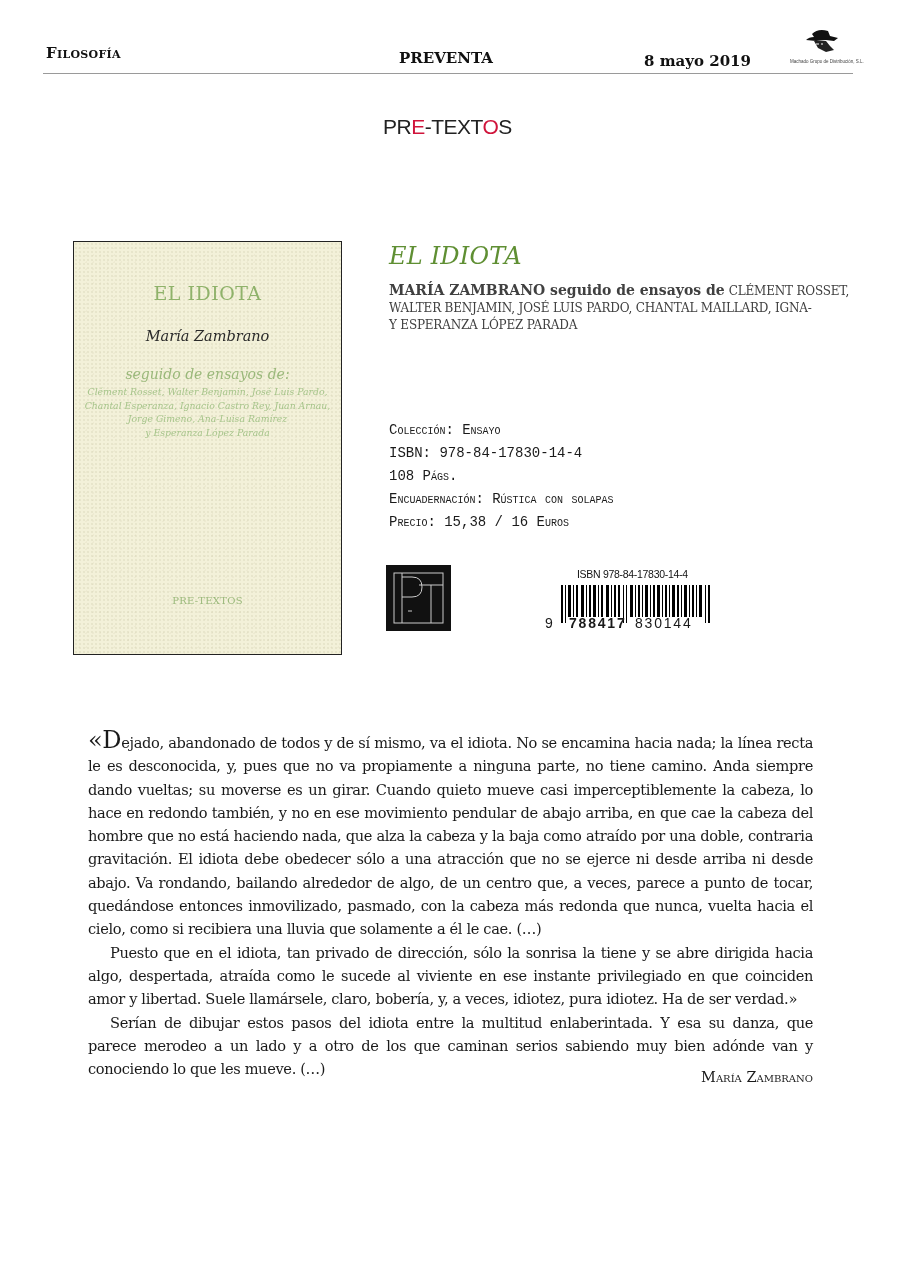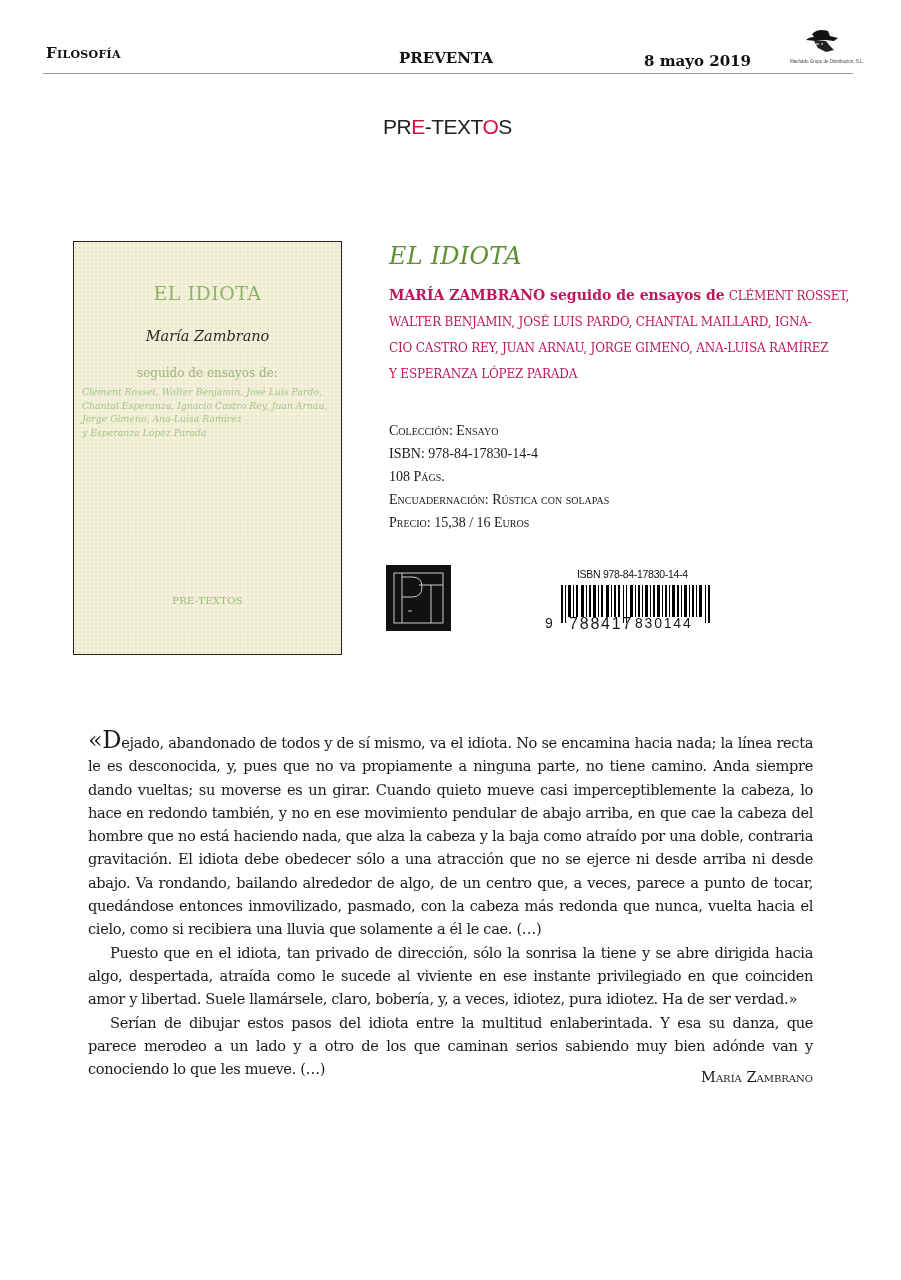--- a/index.html
+++ b/index.html
@@ -16,30 +16,30 @@
   .dist-caption { position: absolute; left: 0; top: 31px; width: 62px; text-align: center; font-family: "Liberation Sans", sans-serif; font-size: 4.5px; color: #444; white-space: nowrap; }
 
   .pub-logo { position: absolute; left: 383px; top: 116px; font-family: "Liberation Sans", sans-serif; font-size: 21px; letter-spacing: -0.5px; color: #222; line-height: 1; }
   .pub-logo .red { color: #d0143b; }
 
   .cover { position: absolute; left: 73px; top: 241px; width: 267px; height: 412px; border: 1px solid #222; background: #f3f1d9;
     background-image: radial-gradient(rgba(180,175,140,0.18) 1px, transparent 1px), radial-gradient(rgba(200,195,160,0.15) 1px, transparent 1px);
     background-size: 4px 4px, 7px 7px; background-position: 0 0, 2px 3px; }
   .cover-title { position: absolute; top: 40px; width: 100%; text-align: center; font-family: "DejaVu Serif", serif; font-size: 19px; color: #8fb26a; letter-spacing: 0.5px; }
   .cover-author { position: absolute; top: 86px; width: 100%; text-align: center; font-family: "DejaVu Serif", serif; font-style: italic; font-size: 14.5px; color: #2a2a2a; }
-  .cover-seg { position: absolute; top: 124px; width: 100%; text-align: center; font-size: 12px; color: #9ab87a; }
-  .cover-names { position: absolute; top: 143px; left: 8px; right: 8px; text-align: left; font-style: italic; font-size: 9.3px; line-height: 13.5px; color: #a6c48a; }
+  .cover-seg { position: absolute; top: 124px; width: 100%; text-align: center; font-style: italic; font-size: 14px; color: #9ab87a; }
+  .cover-names { position: absolute; top: 143px; left: 8px; right: 8px; text-align: center; font-style: italic; font-size: 9.3px; line-height: 13.5px; color: #a6c48a; }
   .cover-pub { position: absolute; top: 353px; width: 100%; text-align: center; font-size: 10px; color: #9ab87a; letter-spacing: 0.3px; }
 
   .book-title { position: absolute; left: 389px; top: 242px; font-family: "DejaVu Serif", serif; font-style: italic; font-size: 24px; color: #5f8f33; letter-spacing: 0.2px; }
-  .authors { position: absolute; left: 389px; top: 282px; width: 480px; font-family: "DejaVu Serif", serif; font-size: 13px; line-height: 26px; color: #be185d; }
+  .authors { position: absolute; left: 389px; top: 282px; width: 480px; font-family: "DejaVu Serif", serif; font-size: 13px; line-height: 17px; color: #404040; }
   .authors b { font-weight: bold; font-size: 14px; }
   .authors .sc { font-size: 12px; letter-spacing: -0.2px; }
 
-  .specs { position: absolute; left: 389px; top: 419px; font-family: Liberation Serif, serif; font-size: 14px; line-height: 23px; font-variant: small-caps; color: #1a1a1a; }
+  .specs { position: absolute; left: 389px; top: 419px; font-family: Liberation Mono, monospace; font-size: 14px; line-height: 23px; font-variant: small-caps; color: #1a1a1a; }
   .specs div { white-space: nowrap; }
 
   .pt-logo { position: absolute; left: 386px; top: 565px; width: 65px; height: 66px; background: #111; }
   .barcode { position: absolute; left: 503px; top: 568px; width: 172px; height: 64px; margin-left: 42px; }
   .barcode-isbn { position: absolute; left: 32px; top: 0; font-family: "Liberation Sans", sans-serif; font-size: 10.5px; color: #111; letter-spacing: -0.3px; }
   .barcode svg { position: absolute; left: 0; top: 15px; }
 
   .quote { position: absolute; left: 88px; top: 700px; width: 725px; font-family: "DejaVu Serif", serif; font-size: 14.6px; line-height: 23.3px; color: #1a1a1a; text-align: justify; letter-spacing: -0.35px; margin-top: 28px; }
   .quote p { margin: 0; }
   .quote p.indent { text-indent: 22px; }
@@ -74,21 +74,20 @@
     <div>Jorge Gimeno, Ana-Luisa Ramírez</div>
     <div>y Esperanza López Parada</div>
   </div>
   <div class="cover-pub">PRE-TEXTOS</div>
 </div>
 
 <div class="book-title">EL IDIOTA</div>
 <div class="authors">
   <div><b>MARÍA ZAMBRANO seguido de ensayos de</b> <span class="sc">CLÉMENT ROSSET,</span></div>
   <div class="sc">WALTER BENJAMIN, JOSÉ LUIS PARDO, CHANTAL MAILLARD, IGNA-</div>
-  <div class="sc">CIO CASTRO REY, JUAN ARNAU, JORGE GIMENO, ANA-LUISA RAMÍREZ</div>
   <div class="sc">Y ESPERANZA LÓPEZ PARADA</div>
 </div>
 
 <div class="specs">
   <div>Colección: Ensayo</div>
   <div>ISBN: 978-84-17830-14-4</div>
   <div>108 Págs.</div>
   <div>Encuadernación: Rústica con solapas</div>
   <div>Precio: 15,38 / 16 Euros</div>
 </div>
@@ -142,21 +141,21 @@
       <rect x="139" y="2" width="3" height="32"></rect>
         <rect x="144" y="2" width="1" height="32"></rect>
       <rect x="147" y="2" width="2" height="32"></rect>
         <rect x="151" y="2" width="1" height="32"></rect>
       <rect x="154" y="2" width="3" height="32"></rect>
       <rect x="160" y="2" width="1" height="38"></rect>
         <rect x="163" y="2" width="2" height="38"></rect>
     </g>
   </svg>
   <div style="position:absolute;left:0;top:47px;font-family:'Liberation Sans',sans-serif;font-size:14px;">9</div>
-  <div style="position:absolute;left:24px;top:47px;font-family:'Liberation Sans',sans-serif;font-size:16px;letter-spacing:1.8px;">788417</div>
+  <div style="position:absolute;left:24px;top:47px;font-family:'Liberation Sans',sans-serif;font-size:14px;letter-spacing:1.8px;font-weight:bold;">788417</div>
   <div style="position:absolute;left:90px;top:47px;font-family:'Liberation Sans',sans-serif;font-size:14px;letter-spacing:1.8px;">830144</div>
 </div>
 
 <div class="quote">
   <p><span class="dropcap">«D</span><span>ejado, abandonado de todos y de sí mismo, va el idiota. No se encamina hacia nada; la línea recta le es desconocida, y, pues que no va propiamente a ninguna parte, no tiene camino. Anda siempre dando vueltas; su moverse es un girar. Cuando quieto mueve casi imperceptiblemente la cabeza, lo hace en redondo también, y no en ese movimiento pendular de abajo arriba, en que cae la cabeza del hombre que no está haciendo nada, que alza la cabeza y la baja como atraído por una doble, contraria gravitación. El idiota debe obedecer sólo a una atracción que no se ejerce ni desde arriba ni desde abajo. Va rondando, bailando alrededor de algo, de un centro que, a veces, parece a punto de tocar, quedándose entonces inmovilizado, pasmado, con la cabeza más redonda que nunca, vuelta hacia el cielo, como si recibiera una lluvia que solamente a él le cae. (…)</span></p>
   <p class="indent">Puesto que en el idiota, tan privado de dirección, sólo la sonrisa la tiene y se abre dirigida hacia algo, despertada, atraída como le sucede al viviente en ese instante privilegiado en que coinciden amor y libertad. Suele llamársele, claro, bobería, y, a veces, idiotez, pura idiotez. Ha de ser verdad.»</p>
   <p class="indent">Serían de dibujar estos pasos del idiota entre la multitud enlaberintada. Y esa su danza, que parece merodeo a un lado y a otro de los que caminan serios sabiendo muy bien adónde van y conociendo lo que les mueve. (…)</p>
 </div>
 <div class="signature">María Zambrano</div>
 

